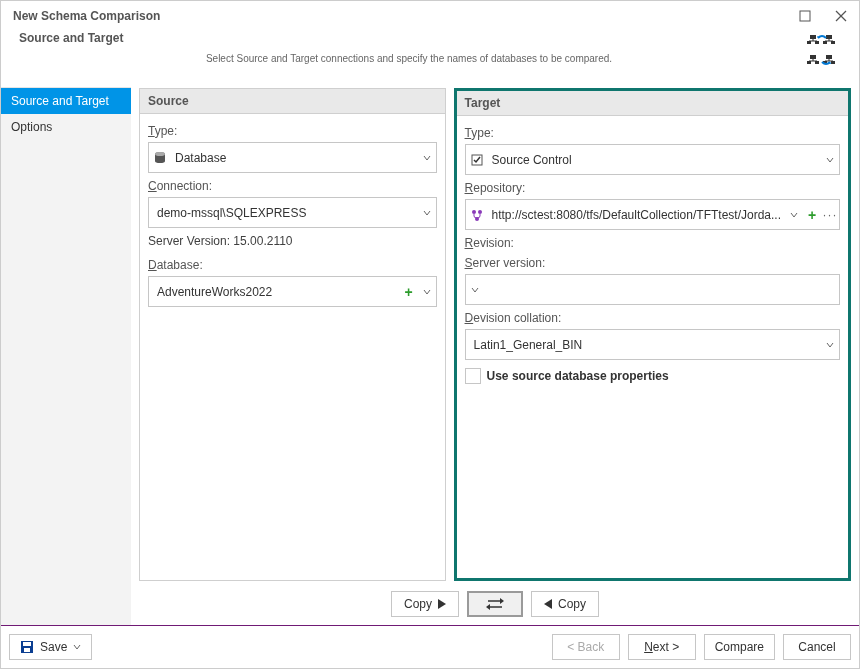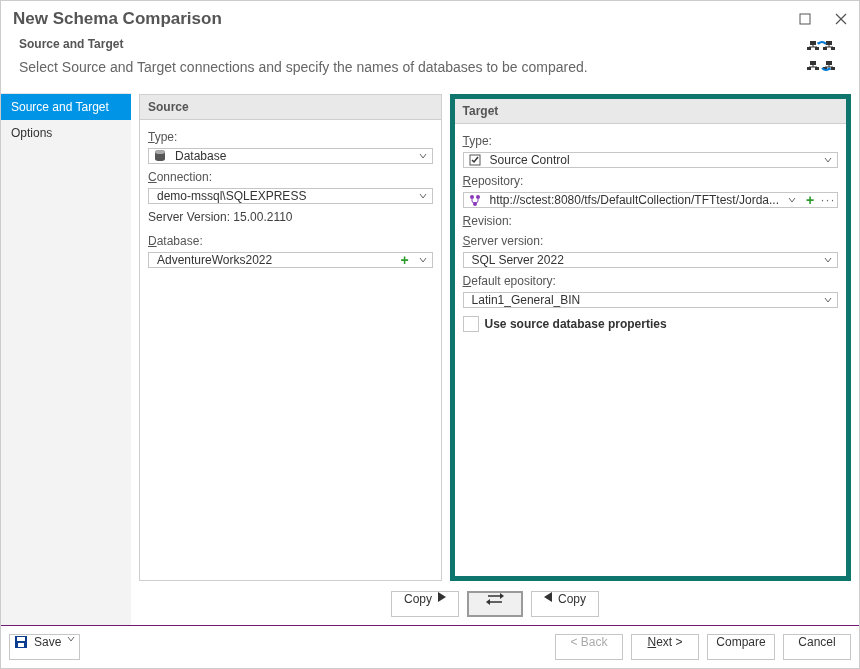--- a/index.html
+++ b/index.html
@@ -1,50 +1,50 @@
 <!DOCTYPE html>
 <html><head>
 <meta charset="utf-8">
 <style>
   * { box-sizing: border-box; margin: 0; padding: 0; }
   html, body { width: 860px; height: 669px; font-family: "Segoe UI", Tahoma, sans-serif; font-size: 12px; color: #333; background: #fff; overflow: hidden; }
   .window { width: 100%; height: 100%; border: 1px solid #ccc; display: flex; flex-direction: column; }
   .titlebar { display: flex; align-items: center; padding: 8px 12px 0 12px; }
-  .titlebar .title { font-weight: 600; flex: 1; color: #555; font-size: 17px; }
+  .titlebar .title { font-weight: 600; flex: 1; color: #555; font-size: 12px; }
   .titlebar .winctl { display: flex; gap: 24px; align-items: center; }
   .titlebar .winctl span { cursor: default; font-size: 14px; }
   .header { padding: 8px 18px 16px 18px; display: flex; }
   .header-left { flex: 1; }
   .header h2 { font-size: 12px; font-weight: 600; color: #555; margin-bottom: 8px; }
-  .header p { font-size: 14px; color: #666; }
+  .header p { font-size: 10px; color: #666; text-align: center; }
   .header-icon { width: 42px; display: flex; align-items: center; justify-content: center; }
   .header-icon svg { width: 40px; height: 40px; }
   .body { display: flex; flex: 1; min-height: 0; }
   .sidebar { width: 130px; background: #f3f3f3; border-top: 1px solid #e5e5e5; }
   .sidebar .navitem { padding: 6px 10px; font-size: 12px; color: #333; cursor: default; }
   .sidebar .navitem.active { background: #0094e7; color: #fff; }
   .main { flex: 1; padding: 1px 8px 8px 8px; display: flex; flex-direction: column; min-height: 0; }
   .panels { display: flex; gap: 8px; flex: 1; min-height: 0; }
   .panel { flex: 1; border: 1px solid #cfcfcf; display: flex; flex-direction: column; min-height: 0; }
-  .panel.target { border: 5px solid #0f766e; }
+  .panel.target { border: 3px solid #0f766e; }
   .panel-head { background: #e9e9e9; border-bottom: 1px solid #cfcfcf; padding: 5px 8px; font-weight: 600; color: #555; }
   .panel-body { padding: 8px; display: flex; flex-direction: column; gap: 4px; justify-content: center; }
   .field-label { font-size: 12px; color: #555; margin-top: 2px; }
   .field-label span.ul { text-decoration: underline; }
-  .combo { display: flex; align-items: center; border: 1px solid #c6c6c6; height: 16px; background: #fff; }
+  .combo { display: flex; align-items: center; border: 1px solid #c6c6c6; height: 31px; background: #fff; }
   .combo .icon { width: 22px; display: flex; align-items: center; justify-content: center; }
   .combo .text { flex: 1; padding: 0 4px; font-size: 12px; color: #333; white-space: nowrap; overflow: hidden; text-overflow: ellipsis; }
   .combo .caret { width: 18px; display: flex; align-items: center; justify-content: center; color: #666; }
   .combo .plus { width: 18px; display: flex; align-items: center; justify-content: center; color: #2d9c2d; font-weight: bold; font-size: 14px; }
   .combo .dots { width: 18px; display: flex; align-items: center; justify-content: center; color: #666; letter-spacing: 1px; }
   .static-text { font-size: 12px; color: #404040; padding: 2px 0 4px 0; }
   .checkbox-row { display: flex; align-items: center; gap: 6px; padding: 4px 0; font-weight: bold; }
   .checkbox-row .box { width: 16px; height: 16px; border: 1px solid #c6c6c6; background: #fff; }
   .copy-row { display: flex; justify-content: center; gap: 8px; padding-top: 10px; }
-  .btn { border: 1px solid #c6c6c6; background: #fff; height: 26px; padding: 0 4px; display: inline-flex; gap: 6px; font-size: 12px; color: #333; cursor: default; }
+  .btn { border: 1px solid #c6c6c6; background: #fff; height: 26px; padding: 0 10px; display: inline-flex; align-items: center; gap: 6px; font-size: 12px; color: #333; cursor: default; }
   .btn.wide { min-width: 68px; justify-content: center; }
   .btn.center { min-width: 56px; justify-content: center; background: #f0f0f0; border: 2px solid #9a9a9a; }
   .footer { border-top: 1px solid #701a75; padding: 8px; display: flex; align-items: center; }
   .footer .left { flex: 1; }
   .footer .right { display: flex; gap: 8px; }
   .footer .btn.disabled { color: #aaa; margin-left: 8px; }
   .btn .ul { text-decoration: underline; }
   svg { display: block; }
 </style>
 </head>
@@ -197,29 +197,28 @@
                   </svg>
                 </span>
               <span class="plus">+</span>
               <span class="dots">···</span>
             </div>
 
             <div class="field-label"><span class="ul">R</span><span>evision:</span></div>
 
             <div class="field-label"><span class="ul">S</span><span>erver version:</span></div>
             <div class="combo">
-              <span class="text" style="padding-left:8px">SQL Server 2022</span>
-              <span class="caret">
-                  <svg width="8" height="8" viewBox="0 0 8 8">
-                    <polyline points="1,2 4,6 7,2" fill="none" stroke="#666"></polyline>
-                  </svg>
-                </span>
-            </div>
-
-            <div class="field-label"><span class="ul">D</span><span>efault epository:</span></div>
+              <span class="caret">
+                  <svg width="8" height="8" viewBox="0 0 8 8">
+                    <polyline points="1,2 4,6 7,2" fill="none" stroke="#666"></polyline>
+                  </svg>
+                </span>
+            </div>
+
+            <div class="field-label"><span class="ul">D</span><span>evision collation:</span></div>
             <div class="combo">
               <span class="text" style="padding-left:8px">Latin1_General_BIN</span>
               <span class="caret">
                   <svg width="8" height="8" viewBox="0 0 8 8">
                     <polyline points="1,2 4,6 7,2" fill="none" stroke="#666"></polyline>
                   </svg>
                 </span>
             </div>
 
             <div class="checkbox-row">

